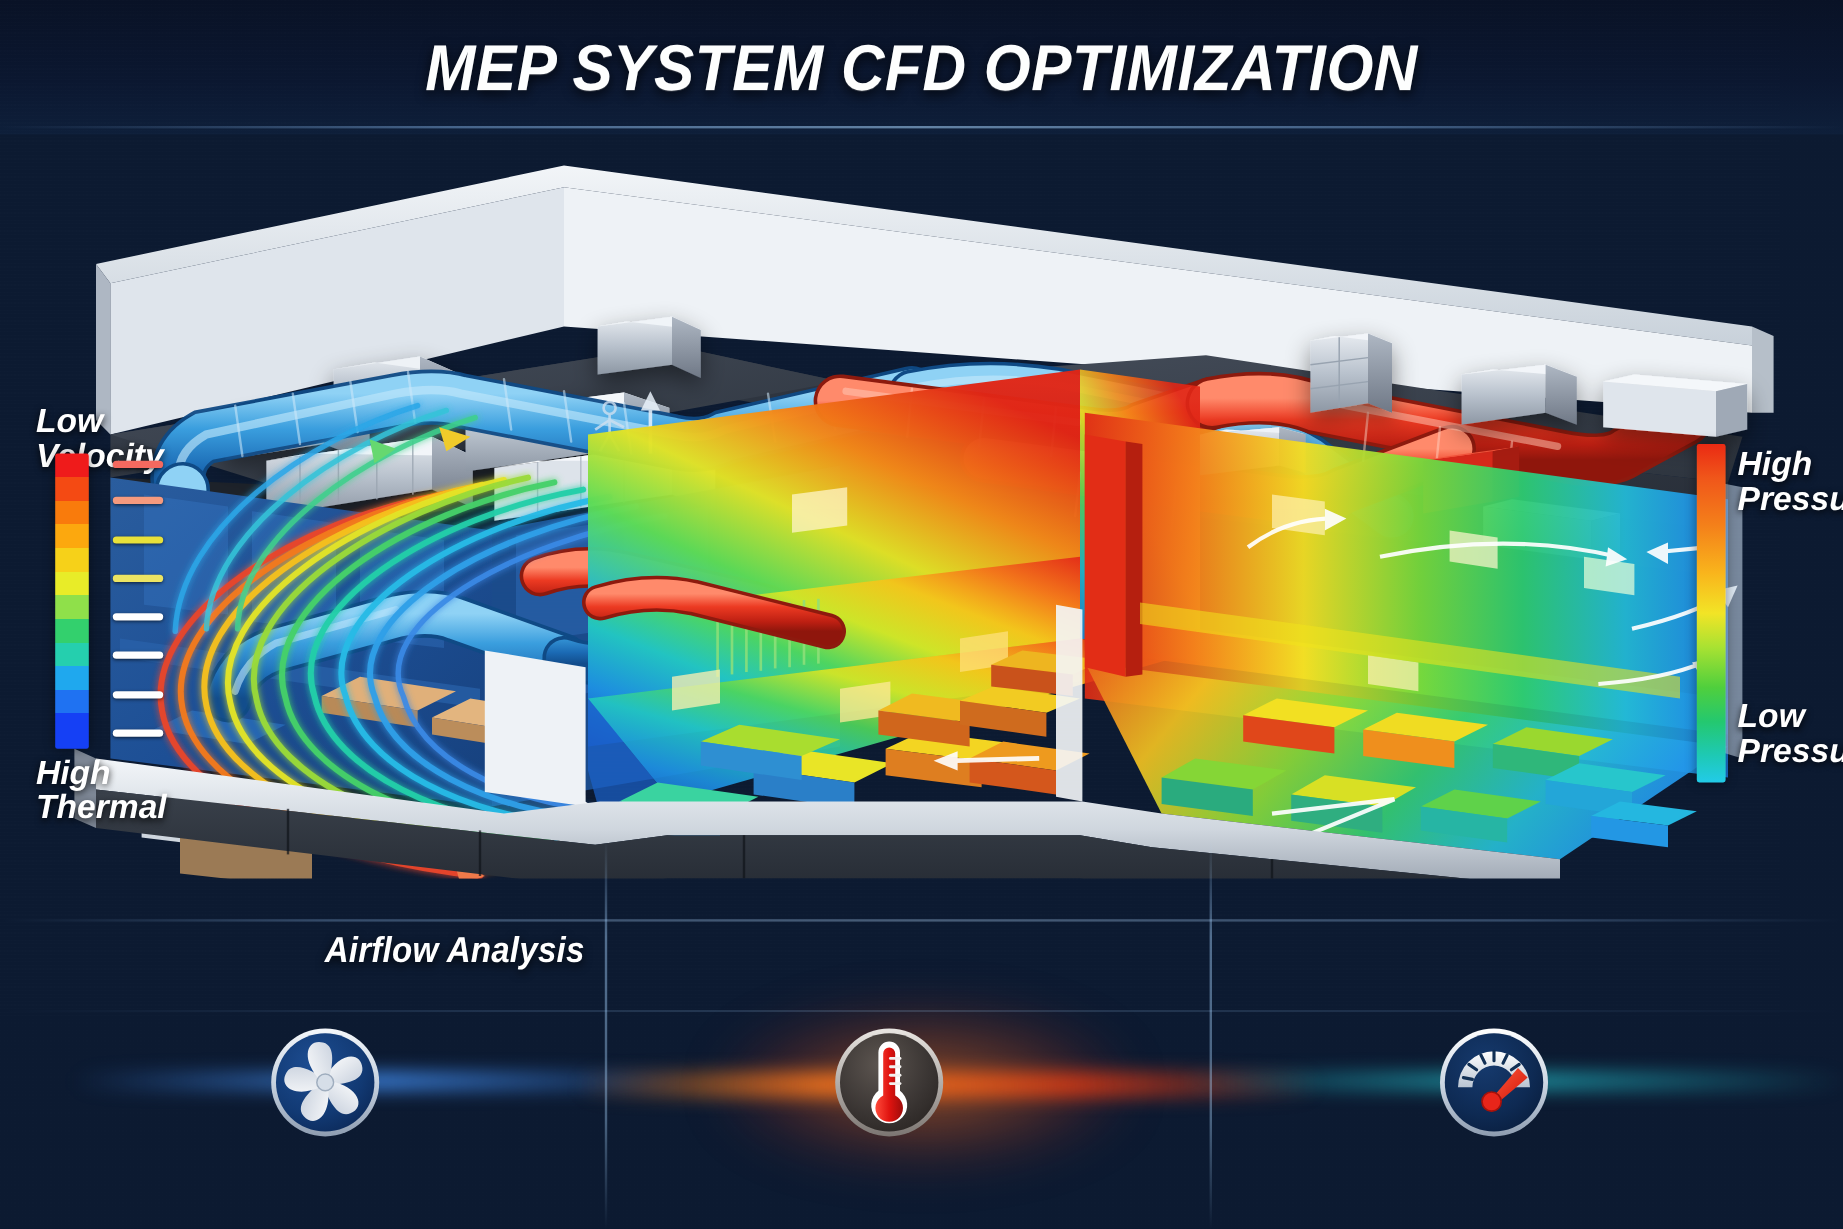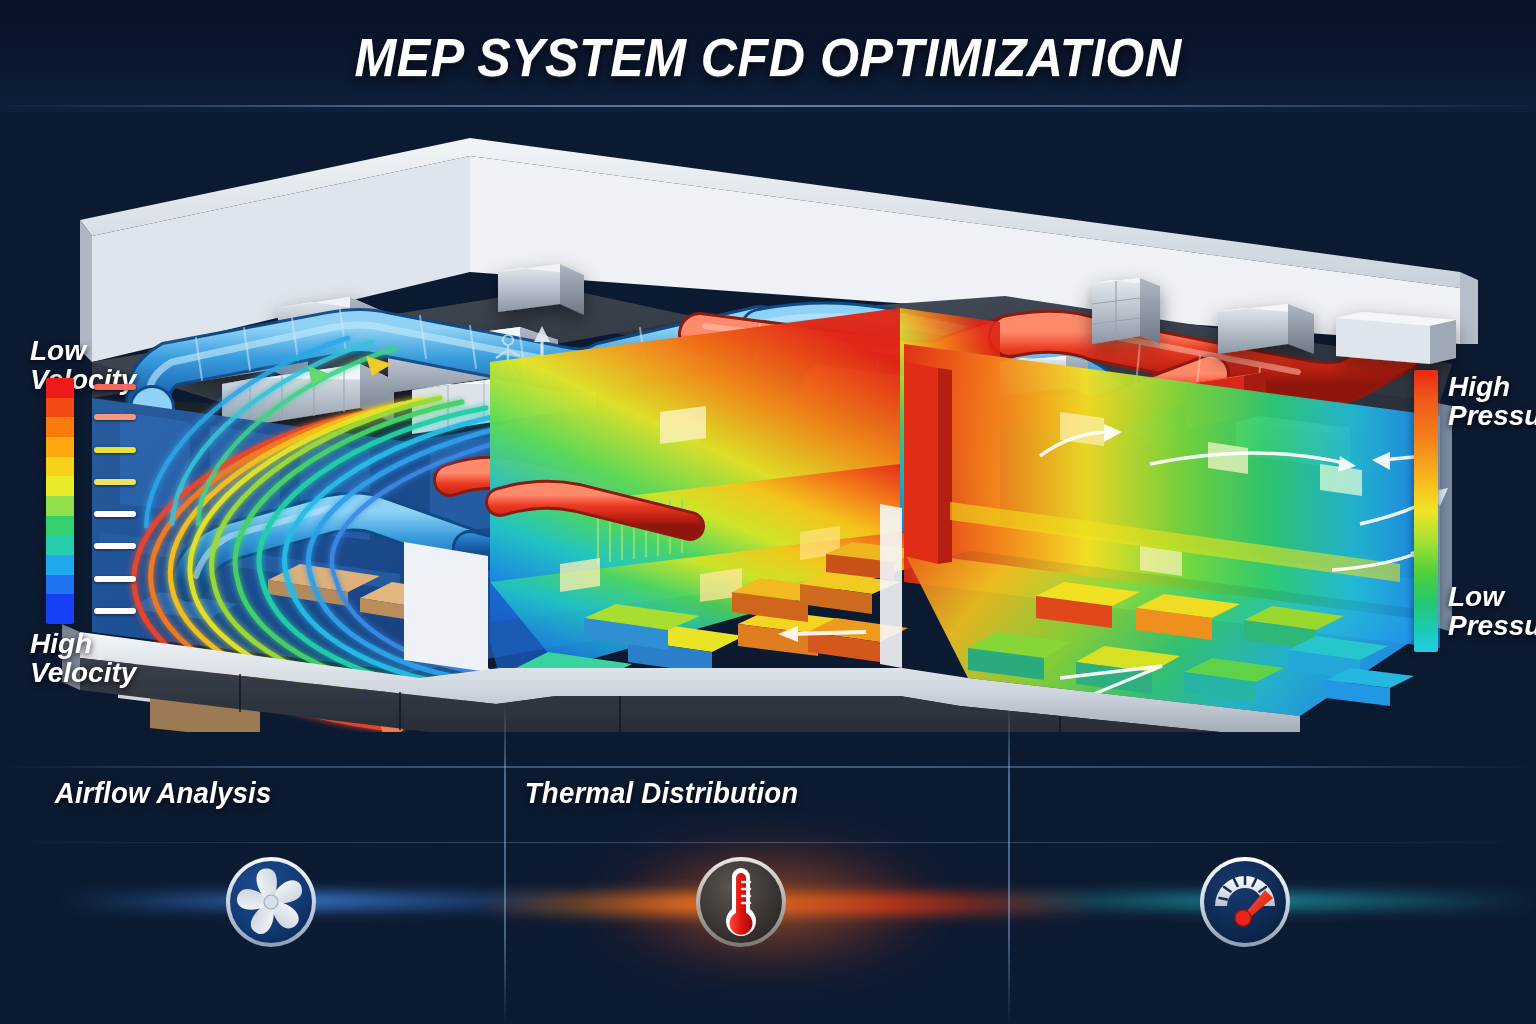--- a/index.html
+++ b/index.html
@@ -95,21 +95,21 @@
   .cbar-right{
     position:absolute; left:8px; top:10px; width:24px; height:282px; border-radius:2px;
     background:linear-gradient(180deg,#ea2a13 0%, #f0561a 10%, #f4801a 24%, #f9b41c 38%,
       #f2e426 50%, #a9e232 60%, #4fcf3d 72%, #24c86f 82%, #1ec9b4 92%, #22cbe8 100%);
     box-shadow:0 0 10px rgba(0,0,0,.45);
   }
   #legend-right .lab-top{ position:absolute; left:42px; top:12px; }
   #legend-right .lab-bot{ position:absolute; left:42px; top:222px; }
 
   
-  .feature{ position:absolute; top:776px; width:470px; text-align:left; }
+  .feature{ position:absolute; top:776px; width:470px; text-align:right; }
   .feature .flabel{
     font-size:30px; font-weight:700; color:#ffffff; font-stretch:condensed;
     transform:scaleX(.92); letter-spacing:.2px;
     text-shadow:0 2px 8px rgba(0,0,0,.8);
   }
   .icon-wrap{ position:absolute; top:854px; width:470px; display:flex; justify-content:center; }
   .icon-badge{ width:96px; height:96px; border-radius:50%; position:relative; }
 </style>
 </head>
 <body>
@@ -654,41 +654,38 @@
     <div class="ticks">
       <div class="tick" style="top:4px;  background:#f4695f;"></div>
       <div class="tick" style="top:34px; background:#f59a7e;"></div>
       <div class="tick" style="top:67px; background:#e8e13a;"></div>
       <div class="tick" style="top:99px; background:#ece463;"></div>
       <div class="tick" style="top:131px;background:#ffffff;"></div>
       <div class="tick" style="top:163px;background:#ffffff;"></div>
       <div class="tick" style="top:196px;background:#ffffff;"></div>
       <div class="tick" style="top:228px;background:#ffffff;"></div>
     </div>
-    <div class="legend-label lab-bot">High Velocity</div>
+    <div class="legend-label lab-bot">High Thermal</div>
   </div>
 
   <div class="legend" id="legend-right">
     <div class="cbar-right"></div>
     <div class="legend-label lab-top">High
 Pressure</div>
     <div class="legend-label lab-bot">Low
 Pressure</div>
   </div>
 
   <div class="hline b"></div>
   <div class="hline b2"></div>
   <div class="vdiv" style="left:504px;"></div>
   <div class="vdiv" style="left:1008px;"></div>
 
   <div class="feature" style="left:36px;">
     <div class="flabel">Airflow Analysis</div>
-  </div>
-  <div class="feature" style="left:506px;">
-    <div class="flabel">Thermal Distribution</div>
   </div>
 
   <div class="icon-wrap" style="left:36px;">
     <div class="icon-badge">
       <svg width="96" height="96" viewBox="0 0 96 96">
         <defs>
           <radialGradient id="fanBg" cx=".38" cy=".32" r=".85">
             <stop offset="0" stop-color="#1d4d92"></stop>
               <stop offset=".6" stop-color="#123a74"></stop>
             <stop offset="1" stop-color="#0a2450"></stop>

